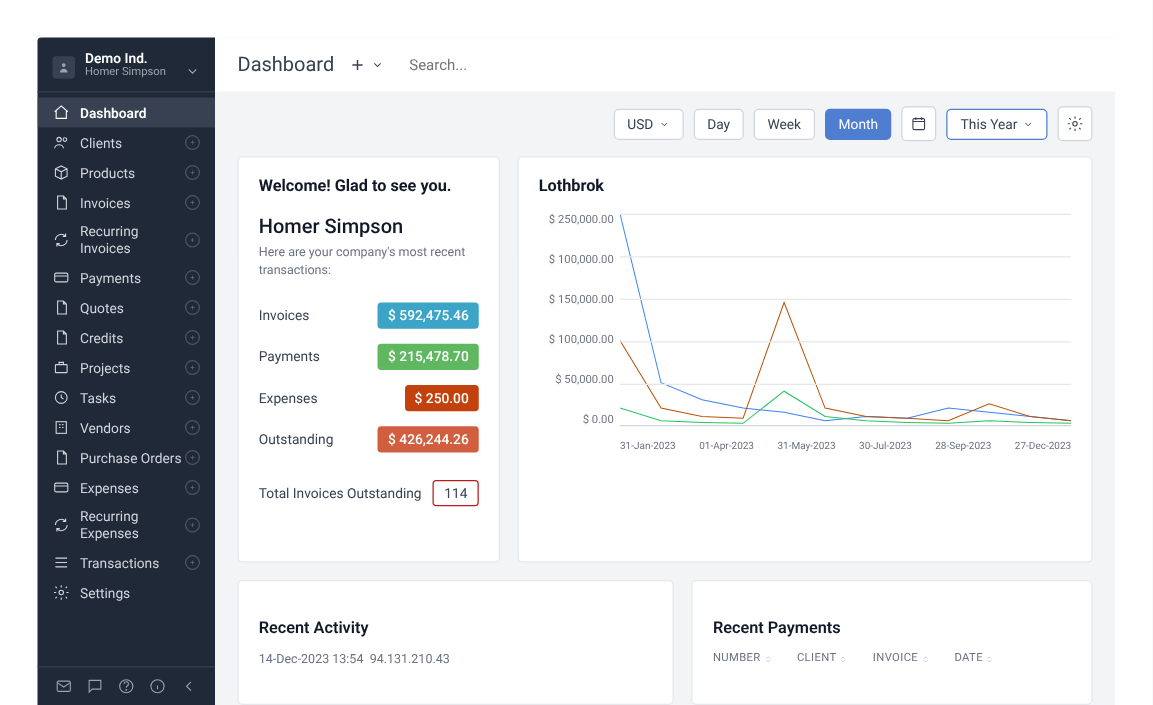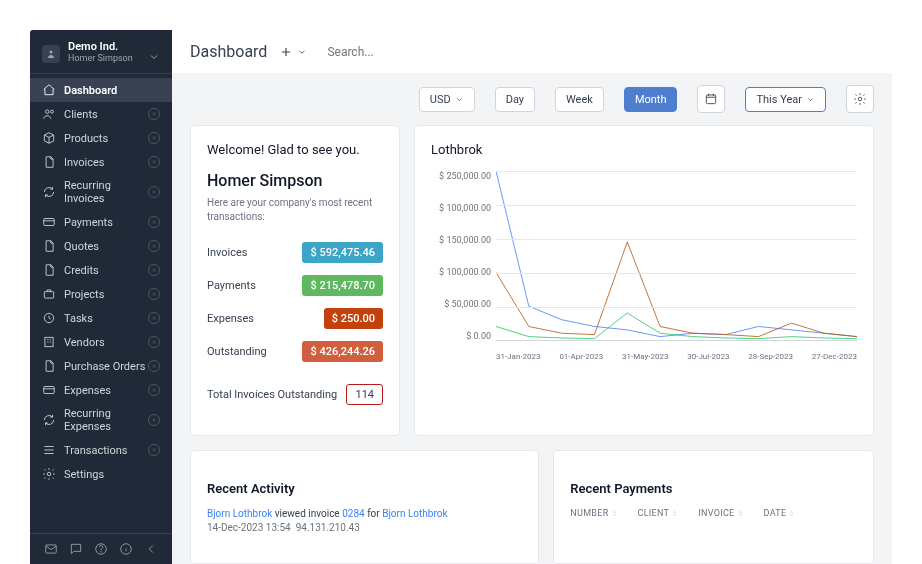--- a/index.html
+++ b/index.html
@@ -20,31 +20,31 @@
 .nav-label{flex:1;font-size:11px}
 .nav-plus{width:12px;height:12px;stroke:#6b7280;fill:none;stroke-width:1.5;border:1px solid #4b5563;border-radius:50%;padding:1px}
 .bottom-bar{display:flex;justify-content:space-around;padding:8px;border-top:1px solid #374151}
 .bottom-icon{width:14px;height:14px;stroke:#9ca3af;fill:none;stroke-width:1.5;cursor:pointer}
 .main{flex:1;background:#f3f4f6;display:flex;flex-direction:column;overflow:hidden}
 .header{display:flex;align-items:center;padding:12px 18px;background:#fff}
 .header-title{font-size:16px;color:#374151;margin-right:12px}
 .header-plus{width:14px;height:14px;stroke:#374151;fill:none;stroke-width:2;cursor:pointer;margin-right:4px}
 .header-chev{width:10px;height:10px;stroke:#374151;fill:none;stroke-width:2;cursor:pointer;margin-right:20px}
 .search{flex:1;border:none;outline:none;font-size:12px;color:#6b7280;background:transparent}
-.toolbar{display:flex;justify-content:flex-end;gap:20px;padding:12px 18px;align-items:center}
+.toolbar{display:flex;justify-content:flex-end;gap:8px;padding:12px 18px;align-items:center}
 .btn{background:#fff;border:1px solid #d1d5db;border-radius:4px;padding:5px 10px;font-size:11px;color:#374151;cursor:pointer;display:flex;align-items:center;gap:4px}
 .btn.primary{background:#4f7ed1;border-color:#4f7ed1;color:#fff}
 .btn.outlined{border-color:#4f7ed1;color:#374151}
 .btn-chev{width:9px;height:9px;stroke:currentColor;fill:none;stroke-width:2}
 .icon-btn{width:28px;height:28px;display:flex;align-items:center;justify-content:center;background:#fff;border:1px solid #d1d5db;border-radius:4px;cursor:pointer}
 .icon-btn svg{width:14px;height:14px;stroke:#374151;fill:none;stroke-width:1.5}
 .content{display:flex;gap:14px;padding:0 18px 14px;flex:1;overflow:hidden}
 .card{background:#fff;border:1px solid #e5e7eb;border-radius:4px;padding:16px}
 .welcome{width:210px}
-.card-title{font-size:13px;font-weight:400;color:#111827;margin-bottom:14px}
+.card-title{font-size:13px;font-weight:700;color:#111827;margin-bottom:14px}
 .user-name{font-size:16px;font-weight:500;color:#111827;margin-bottom:6px}
 .subtitle{font-size:10px;color:#6b7280;margin-bottom:18px;line-height:1.4}
 .stat-row{display:flex;justify-content:space-between;align-items:center;margin-bottom:12px}
 .stat-label{font-size:11px;color:#374151}
 .badge{padding:4px 8px;border-radius:3px;font-size:11px;color:#fff;font-weight:500}
 .badge.blue{background:#3ba4c7}
 .badge.green{background:#5fb760}
 .badge.black{background:#c2410c}
 .badge.orange{background:#d15f3f}
 .count-box{border:1px solid #b91c1c;border-radius:3px;padding:3px 8px;font-size:11px;color:#374151}
@@ -357,27 +357,20 @@
               <div>28-Sep-2023</div>
               <div>27-Dec-2023</div>
             </div>
       </div>
     </div>
   </div>
 
   <div class="bottom-panels">
     <div class="panel" style="flex:1.1">
       <div class="panel-title">Recent Activity</div>
-      <div class="activity-line">
-        <span class="link">Bjorn Lothbrok</span>
-        <span>viewed invoice</span>
-        <span class="link">0284</span>
-        <span>for</span>
-        <span class="link">Bjorn Lothbrok</span>
-      </div>
       <div class="activity-meta">
         <span>14-Dec-2023 13:54</span>&nbsp;&nbsp;<span>94.131.210.43</span>
       </div>
     </div>
     <div class="panel">
       <div class="panel-title">Recent Payments</div>
       <div class="table-header" id="payments-header">
             <div class="th">NUMBER <svg class="sort" viewBox="0 0 24 24">
                 <path d="M7 10l5-5 5 5M7 14l5 5 5-5"></path>
               </svg></div>

